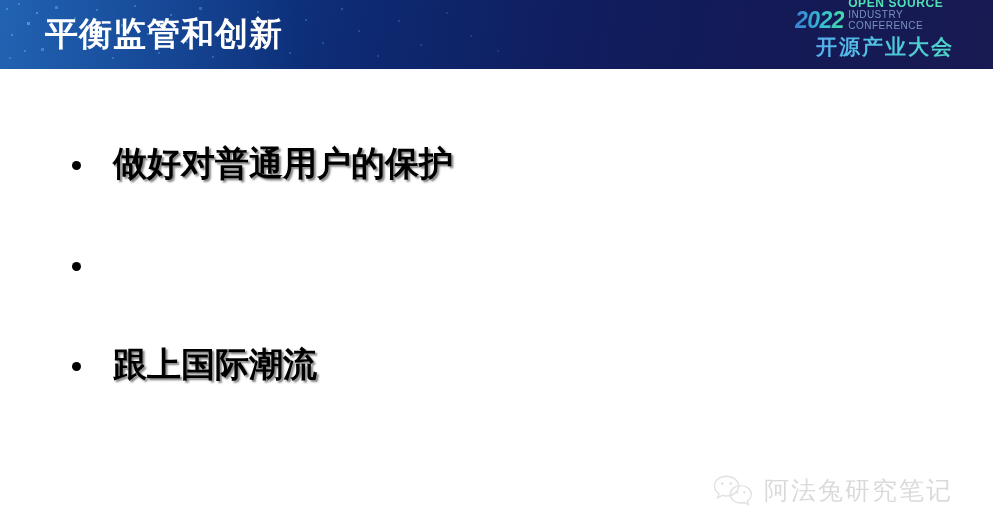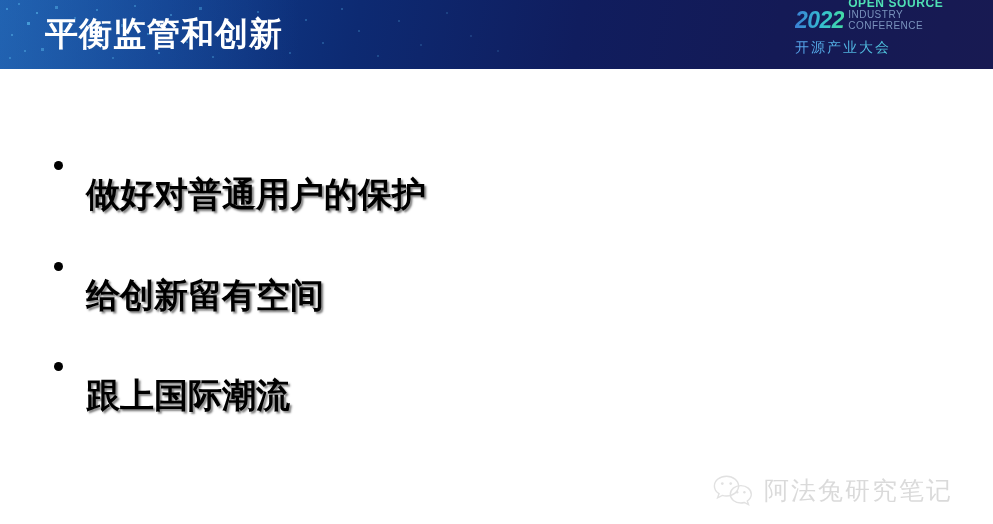--- a/index.html
+++ b/index.html
@@ -105,44 +105,43 @@
     display: block;
   }
   #logo-en-bot {
     font-size: 10px;
     letter-spacing: 0.5px;
     color: #7a93bd;
     display: block;
   }
   #logo-cn {
     margin-top: 2px;
-    font-size: 14px;
-    font-weight: normal;
+    font-size: 21px;
+    font-weight: bold;
     letter-spacing: 2px;
     line-height: 26px;
     background: linear-gradient(90deg, #5aa8f2 0%, #4ec8dc 55%, #4fd9bd 100%);
     -webkit-background-clip: text;
     background-clip: text;
     color: transparent;
-    text-align: left;
+    text-align: center;
   }
 
   
   #bullets {
     position: absolute;
     left: 0;
     top: 69px;
     width: 993px;
   }
   .bullet {
     position: absolute;
     display: flex;
     align-items: flex-start;
-    left: 54px;
-    flex-direction: column;
+    left: 72px;
   }
   .bullet-0 { top: 70px; }
   .bullet-1 { top: 171px; }
   .bullet-2 { top: 271px; }
 
   .bullet-dot {
     width: 9px;
     height: 9px;
     border-radius: 50%;
     background: #000000;
@@ -244,21 +243,20 @@
     </div>
   </div>
 
   <div id="bullets">
       <div class="bullet bullet-0">
         <span class="bullet-dot"></span>
         <span class="bullet-text">做好对普通用户的保护</span>
       </div>
       <div class="bullet bullet-1">
         <span class="bullet-dot"></span>
-        <span class="bullet-text">给创新留有空间</span>
       </div>
       <div class="bullet bullet-2">
         <span class="bullet-dot"></span>
         <span class="bullet-text">跟上国际潮流</span>
       </div>
     </div>
 
   <div id="watermark">
     <svg id="wechat-icon" viewBox="0 0 42 32">
       <g fill="none" stroke="#c9c9c9" stroke-width="1.4">

